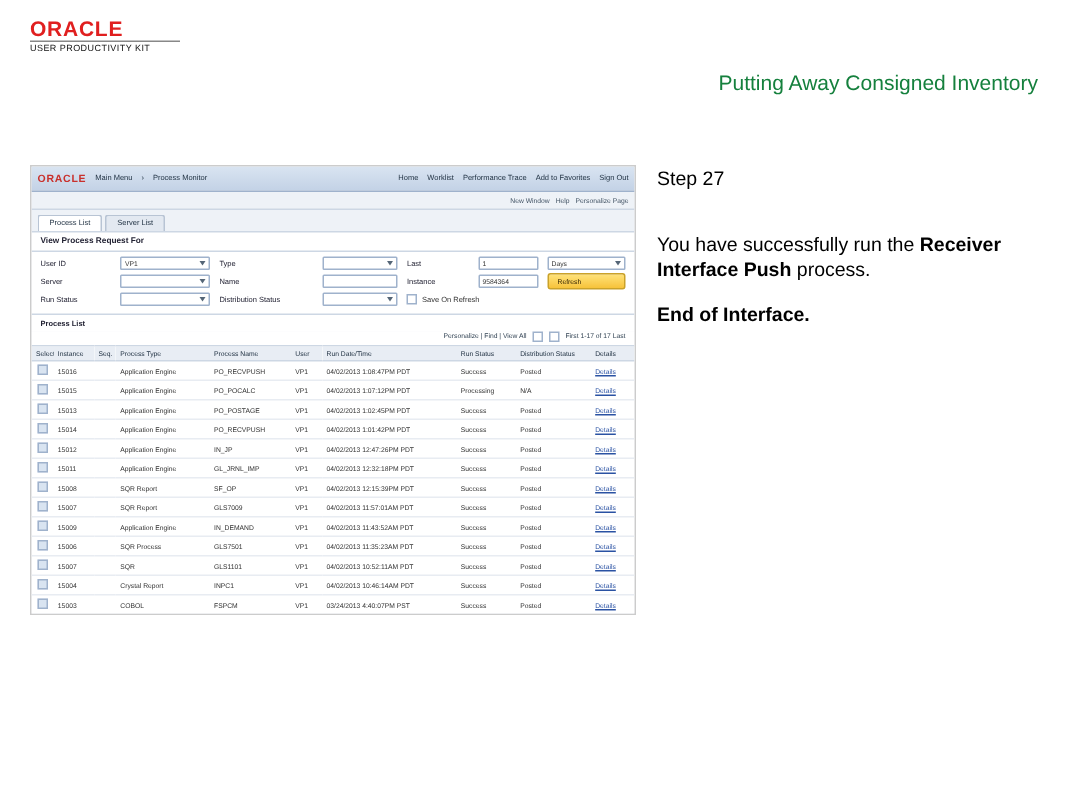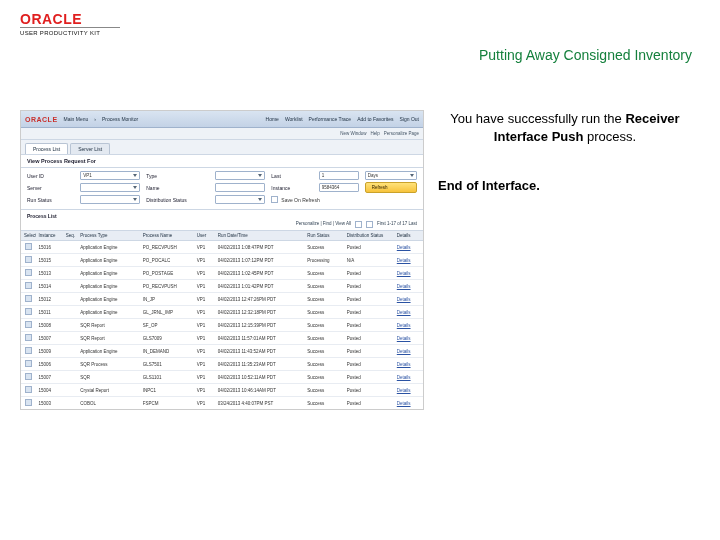--- a/index.html
+++ b/index.html
@@ -76,22 +76,21 @@
     left: 418px;
     top: 0;
     right: 0;
     font-size: 13px;
     line-height: 1.35;
   }
   .instr-col .step {
     margin-bottom: 26px;
   }
   .instr-col .para1 {
-    margin-bottom: 32px;
-    text-align: center;
+    margin-bottom: 12px;
   }
   .instr-col .bold {
     font-weight: bold;
   }
 
   
   .app {
     width: 404px;
     height: 300px;
     border: 1px solid #ccc;
@@ -562,20 +561,21 @@
                 <td>Posted</td>
                 <td class="link">Details</td>
               </tr>
             </tbody>
         </table>
 
       </div>
     </div>
 
     <div class="instr-col">
+      <div class="step">Step 27</div>
       <div class="para1">
         <span>You have successfully run the </span><span class="bold">Receiver Interface Push</span><span> process.</span>
       </div>
       <div class="bold">End of Interface.</div>
     </div>
 
   </div>
 </div>
 
 </body></html>

